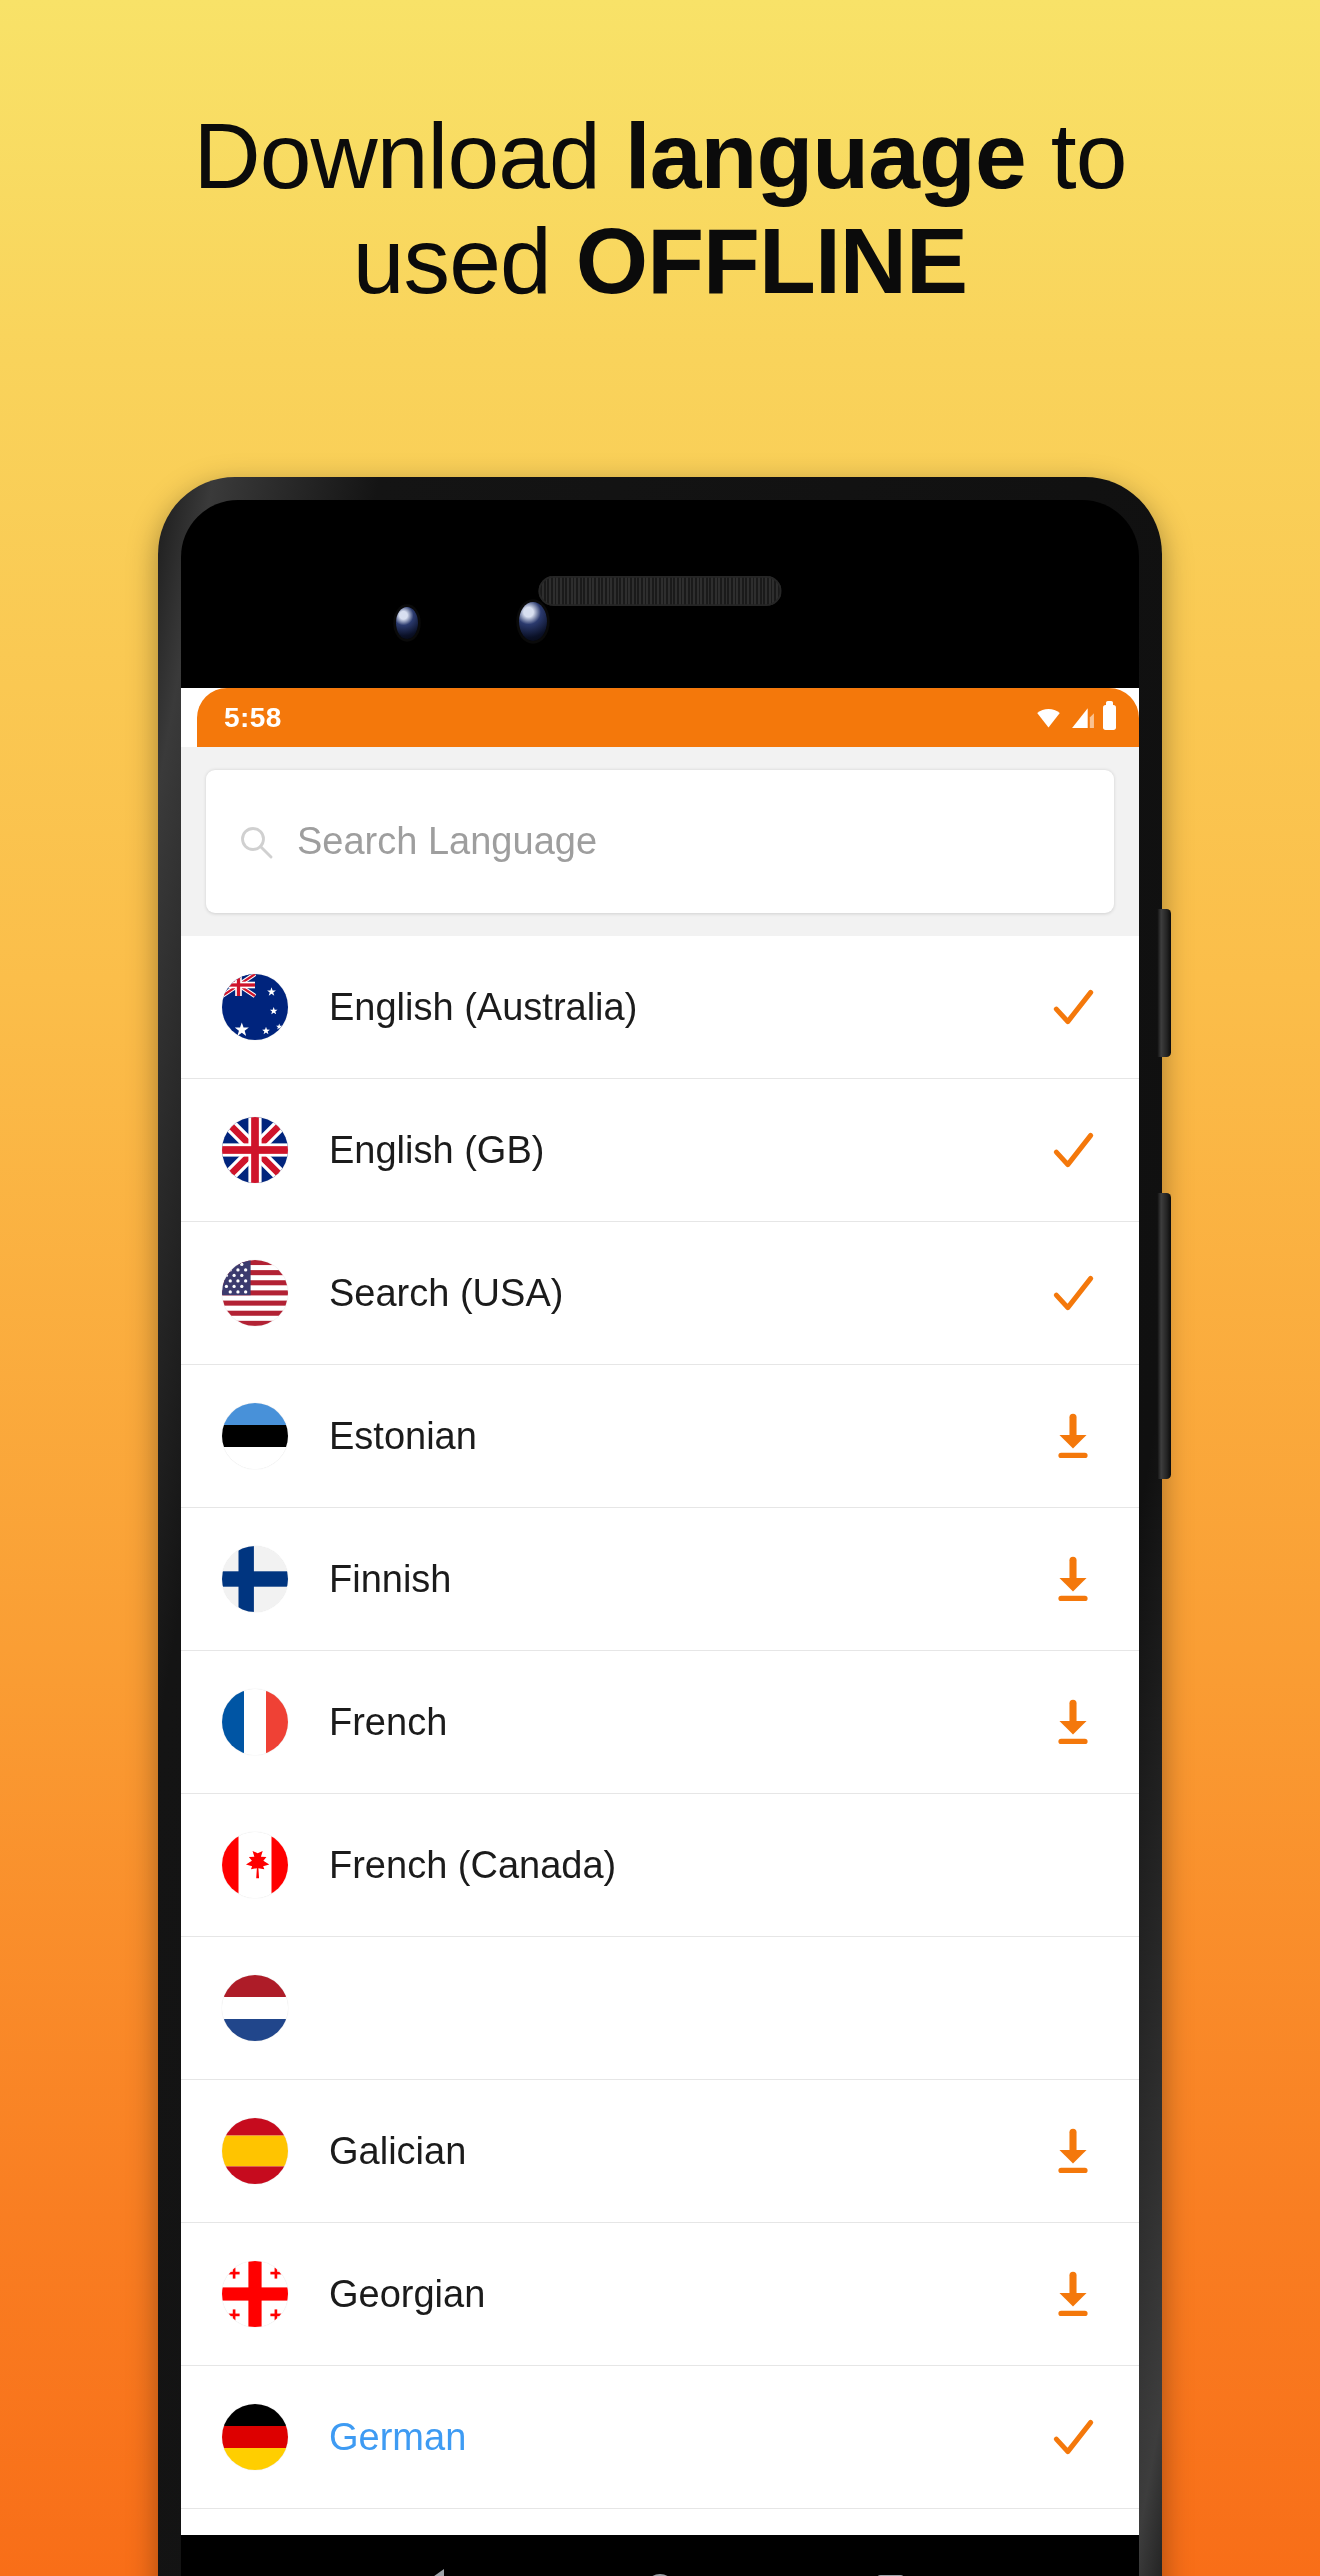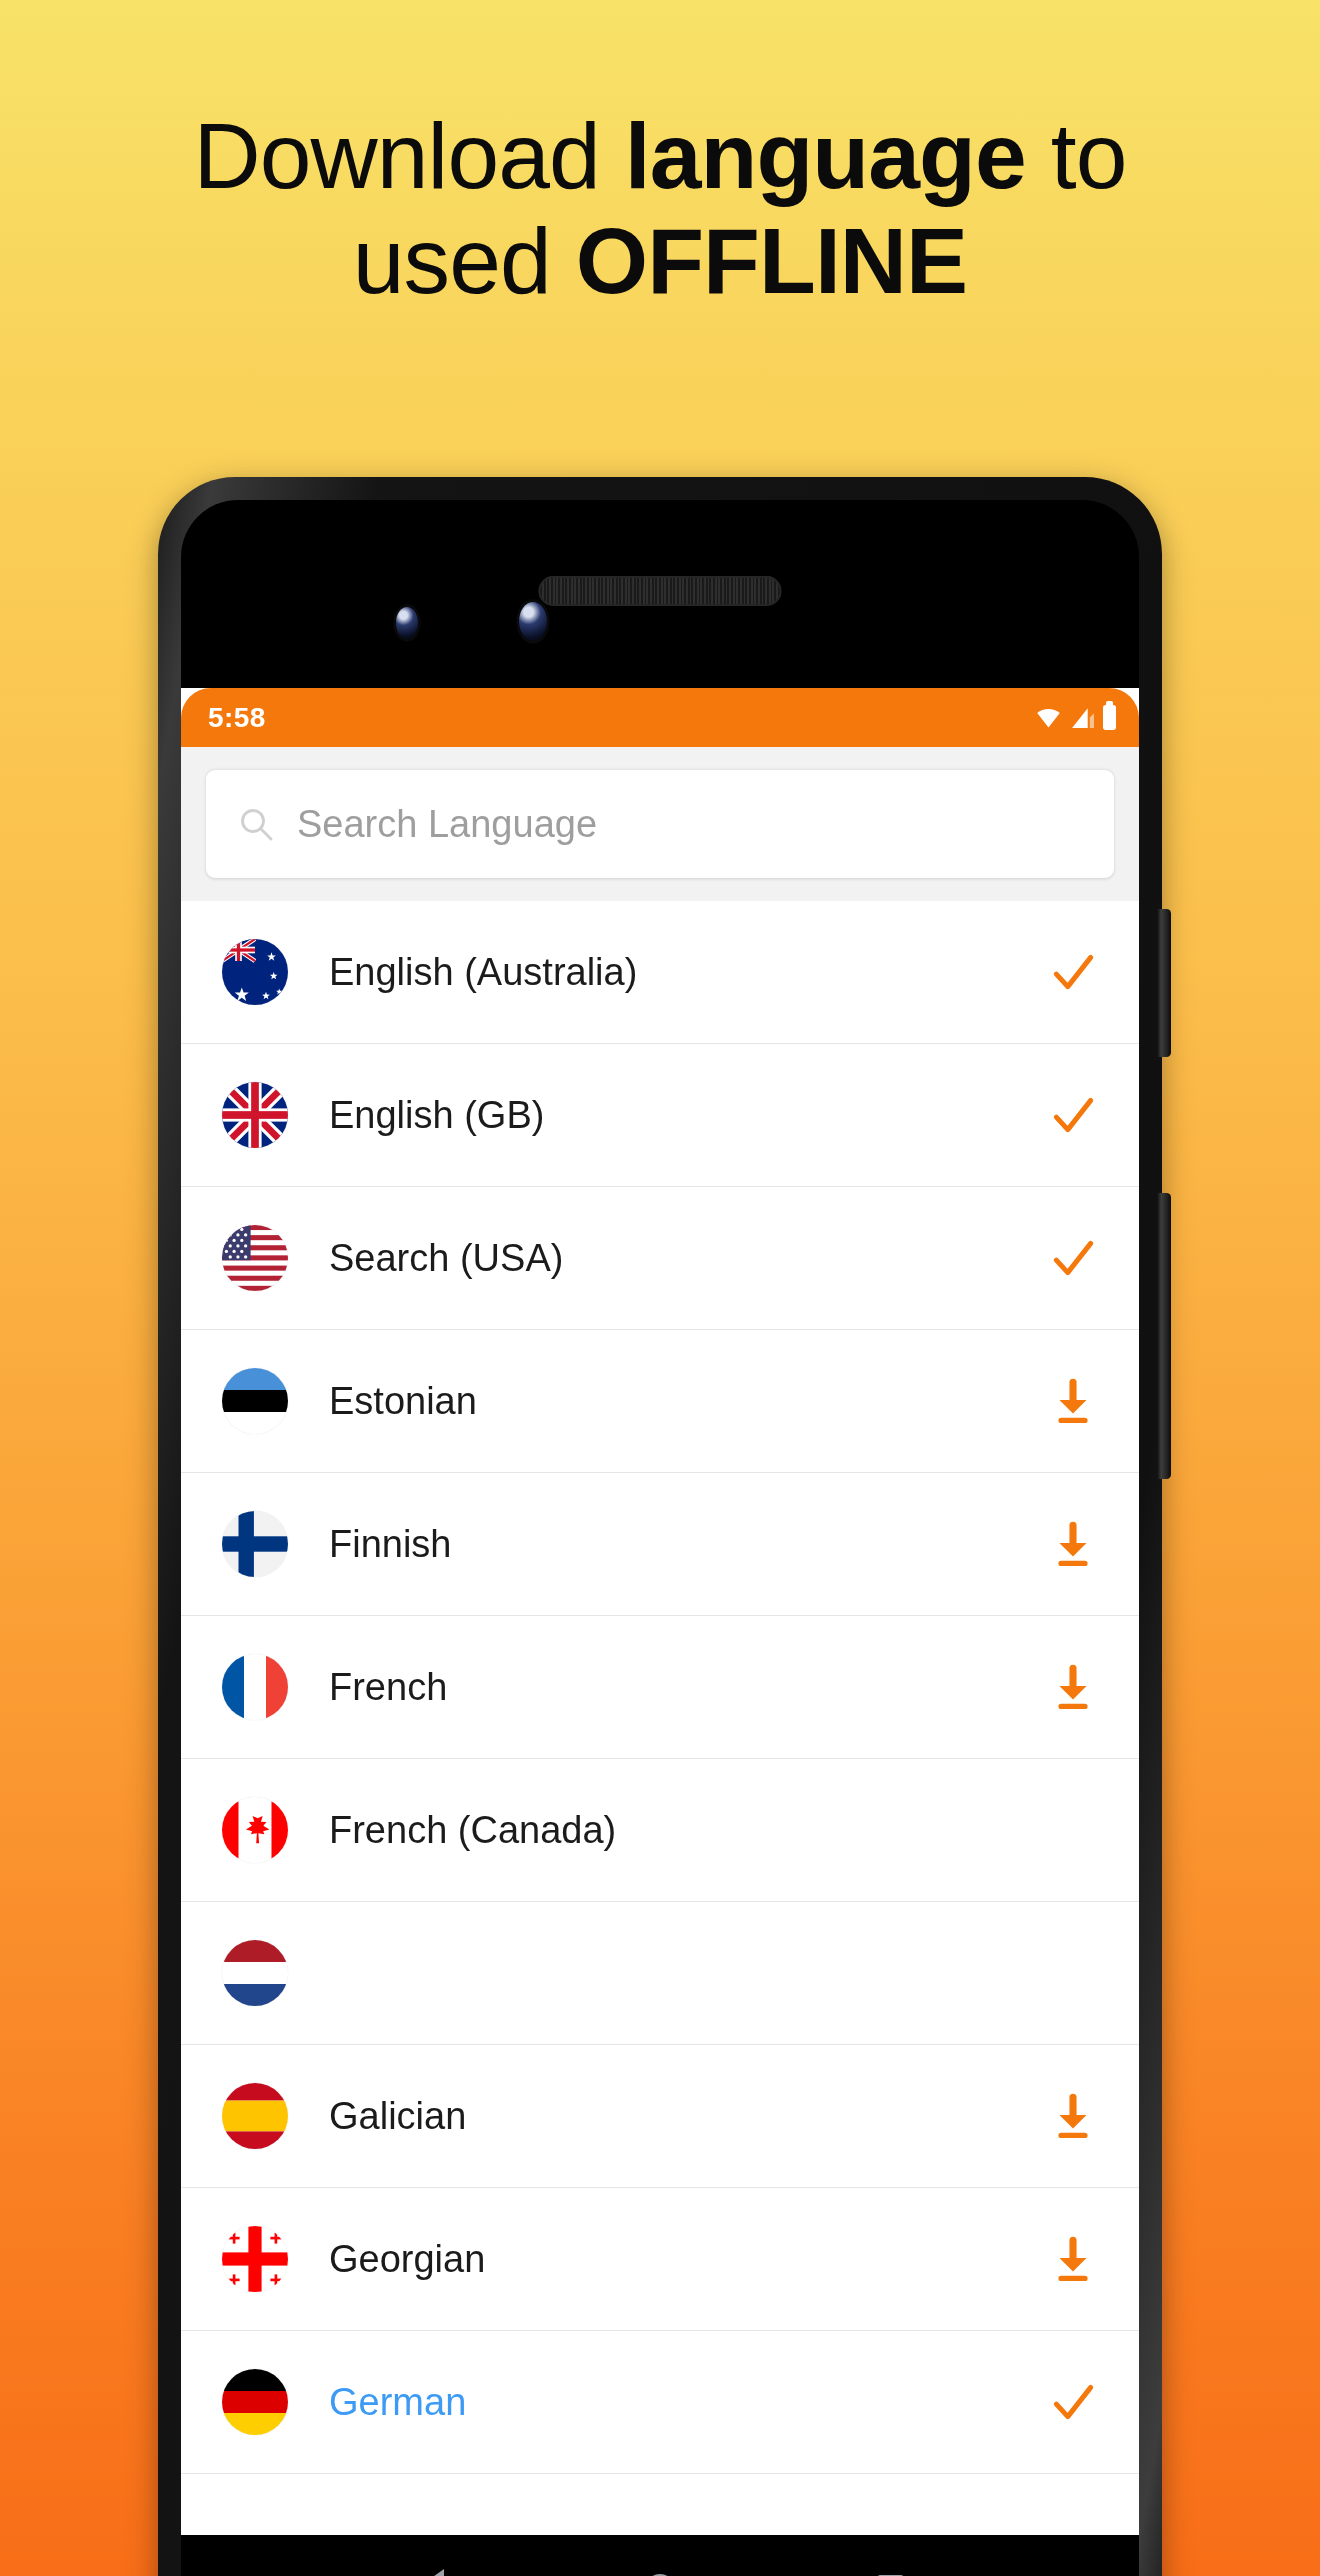--- a/index.html
+++ b/index.html
@@ -68,32 +68,33 @@
     position:absolute; left:0; right:0; top:188px; bottom:0;
     background:#ffffff; overflow:hidden;
   }
 
   
   .statusbar{
     height:59px; background:#F4780B; color:#fff;
     display:flex; align-items:center; justify-content:space-between;
     padding:0 23px 0 27px;
     border-radius:30px 30px 0 0;
+    margin-left:16px;
   }
   .clock{ font-size:28px; font-weight:700; letter-spacing:0.4px; }
   .sb-icons{ display:flex; align-items:center; gap:8px; }
   .wifi{ width:27px; height:21.5px; }
   .sig{ width:25px; height:23px; }
   .batt{ width:13.4px; height:25px; background:#fff; border-radius:2.7px; position:relative; }
   .batt:before{ content:""; position:absolute; top:-4.5px; left:3.1px; width:7.2px; height:4.5px; background:#fff; border-radius:1.8px 1.8px 0 0; }
 
   
   .search-wrap{ background:#F2F2F2; padding:23px 25px 23px 25px; }
   .searchbar{
-    background:#fff; border-radius:9px; height:108px;
+    background:#fff; border-radius:9px; height:143px;
     display:flex; align-items:center; padding:0 32px;
     box-shadow:0 0.9px 3.6px rgba(0,0,0,.14);
   }
   .search-ico{ width:36px; height:36px; flex:none; margin-right:23px; opacity:.34; }
   .search-ph{ color:#9e9e9e; font-size:38px; }
 
   
   .list{ background:#fff; }
   .row{
     display:flex; align-items:center;

